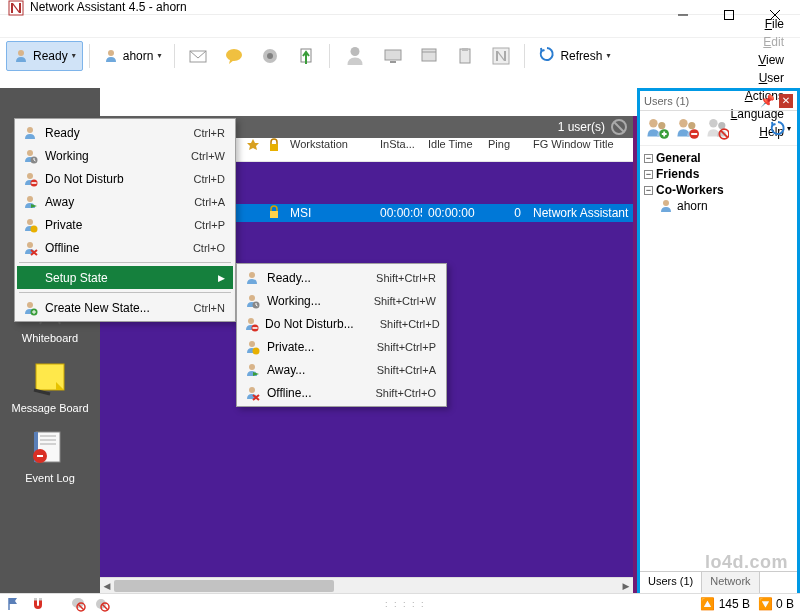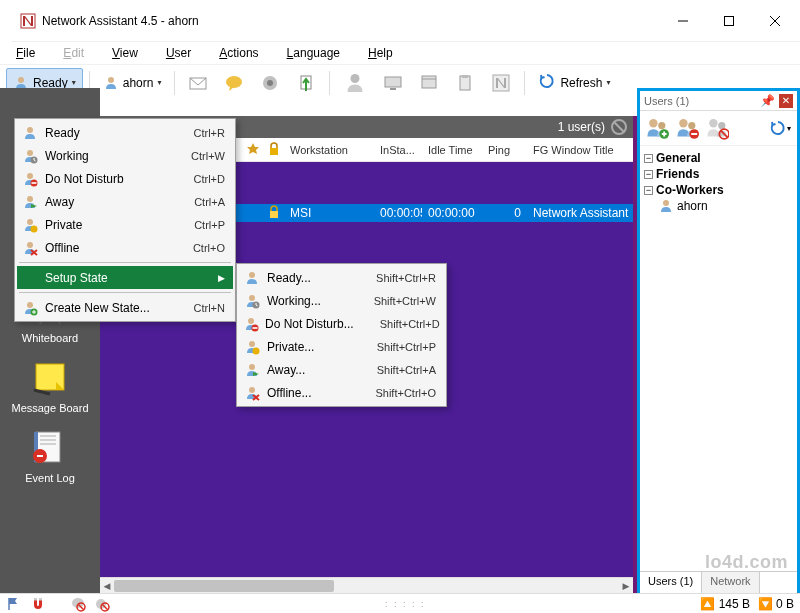--- a/index.html
+++ b/index.html
@@ -1,23 +1,23 @@
 <!DOCTYPE html>
 <html><head>
 <meta charset="utf-8">
 <style>
 * { box-sizing: border-box; margin: 0; padding: 0; font-family: "Segoe UI", Tahoma, sans-serif; font-size: 12px; }
 body { background: #fff; width: 800px; height: 613px; overflow: hidden; position: relative; }
 
-.titlebar { height: 42px; display: flex; align-items: center; padding: 0 2px; border-bottom: 1px solid #eee; margin-left: 12px; }
+.titlebar { height: 15px; display: flex; align-items: flex-start; padding: 0 2px; border-bottom: 1px solid #eee; }
 .titlebar .logo { width: 16px; height: 16px; margin: 0 6px; display:flex; align-items:center; justify-content:center;}
 .titlebar .title { flex: 1; font-size: 12px; color: #000; }
 .titlebar .win-btn { width: 46px; height: 30px; display: flex; align-items: center; justify-content: center; color: #000; }
 
-.menubar { height: 22px; display: flex; align-items: center; padding: 0 8px; gap: 12px; }
+.menubar { height: 22px; display: flex; align-items: flex-end; padding: 0 8px; gap: 0; flex-direction: column; }
 .menubar .mitem { padding: 2px 8px; cursor: default; }
 .menubar .mitem u { text-decoration: underline; }
 .menubar .mitem.disabled { color: #aaa; }
 
 .toolbar { height: 36px; display: flex; align-items: center; padding: 2px 6px; gap: 2px; border-top: 1px solid #f0f0f0; }
 .tool-btn { height: 30px; border: 1px solid transparent; display: flex; align-items: center; padding: 0 6px; gap: 4px; border-radius: 2px; }
 .tool-btn.active { border: 1px solid #7eb4ea; background: #d0e3f7; }
 .tool-btn .caret { font-size: 8px; color: #333; }
 .tool-sep { width: 1px; height: 24px; background: #ddd; margin: 0 4px; }
 .refresh-ico { color: #2a7cd0; font-size: 16px; }
@@ -28,21 +28,21 @@
 .leftnav { width: 100px; background: #555; display: flex; flex-direction: column; align-items: center; padding-top: 200px; gap: 14px; }
 .leftnav .navitem { color: #fff; text-align: center; width: 90px; }
 .leftnav .navitem .navicon { width: 44px; height: 40px; margin: 0 auto 4px; display:flex; align-items:center; justify-content:center; }
 .leftnav .navitem .lbl { font-size: 11px; }
 
 
 .mainarea { flex: 1; position: relative; display: flex; flex-direction: column; overflow: hidden; border-right: 4px solid #701a75; margin-top: 28px;}
 .infobar { height: 22px; background: #606060; color: #fff; display: flex; align-items: center; justify-content: flex-end; padding: 0 6px; gap: 6px; font-size: 11px; }
 .infobar .noent { width: 16px; height: 16px; border: 2px solid #aaa; border-radius: 50%; position: relative; }
 .infobar .noent::after { content: ""; position: absolute; width: 14px; height: 2px; background: #aaa; top: 5px; left: -1px; transform: rotate(45deg); }
-.grid-head { height: 24px; background: #fff; display: flex; align-items: center; border-bottom: 1px solid #e5e5e5; }
+.grid-head { height: 24px; background: #fff; display: flex; align-items: flex-start; border-bottom: 1px solid #e5e5e5; }
 .grid-head .col { padding: 0 6px; color: #333; font-size: 11px; white-space: nowrap; overflow: hidden; }
 .c1{width:140px}.c2{width:22px}.c3{width:22px}.c4{width:90px}.c5{width:48px}.c6{width:60px}.c7{width:45px}.c8{flex:1}
 .grid-body { flex: 1; background: #4c1d95; overflow: hidden; position: relative; }
 .row-selected { height: 18px; background: #0078d7; color: #fff; display: flex; align-items: center; font-size: 11px; margin-top: 42px; }
 .row-selected .col { padding: 0 6px; white-space: nowrap; overflow: hidden; }
 .hscroll { height: 16px; background: #f0f0f0; border-top: 1px solid #ddd; position: relative; }
 .hscroll .thumb { position: absolute; left: 14px; top: 2px; height: 12px; width: 220px; background: #c2c2c2; border-radius: 2px; }
 .hscroll .arrow { position: absolute; top: 0; width: 14px; height: 16px; display: flex; align-items: center; justify-content: center; color: #666; font-size: 9px;}
 .hscroll .arrow.l{left:0}.hscroll .arrow.r{right:0}
 

